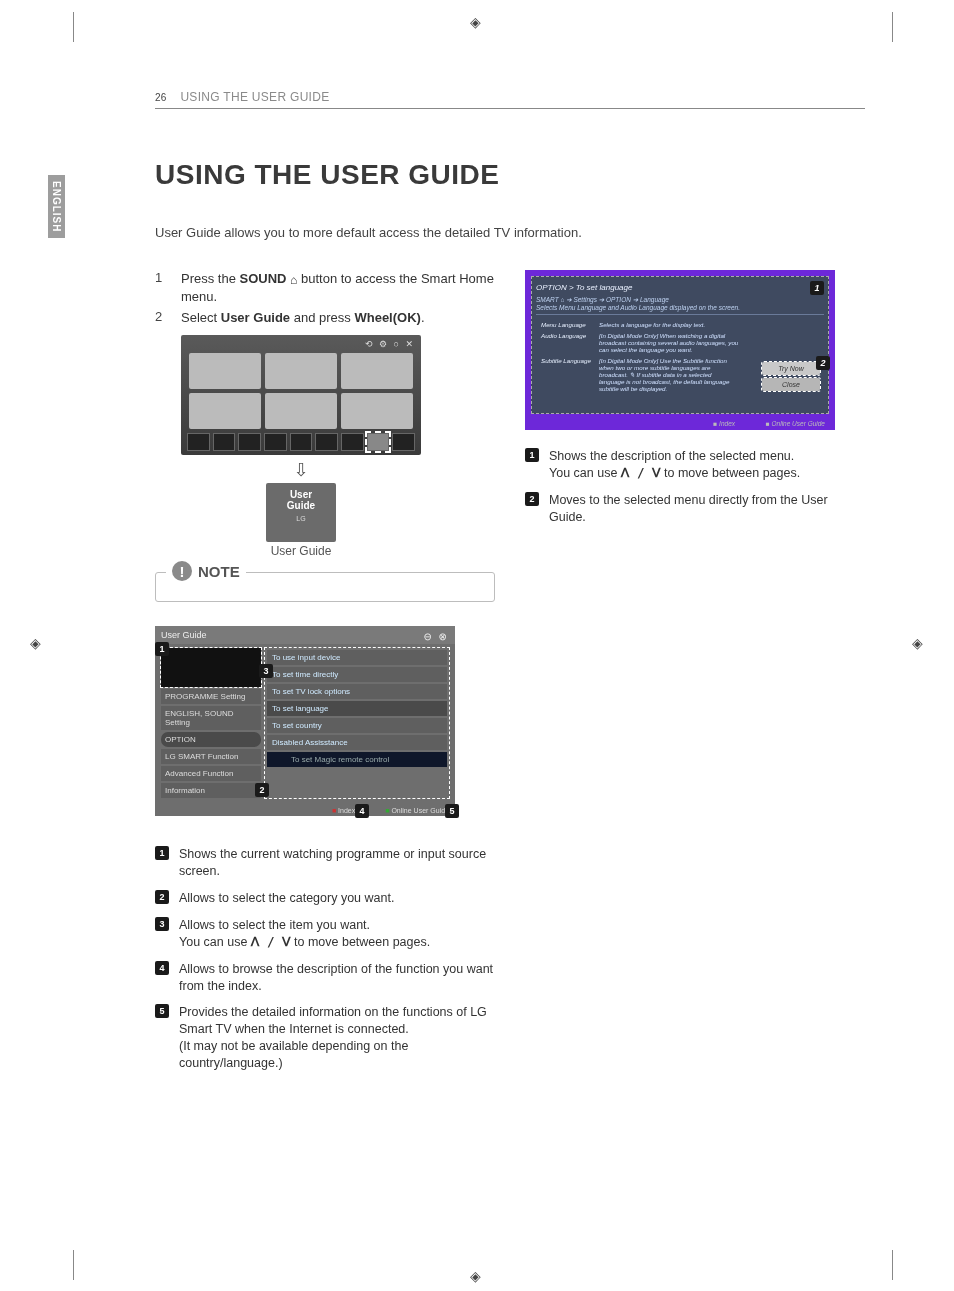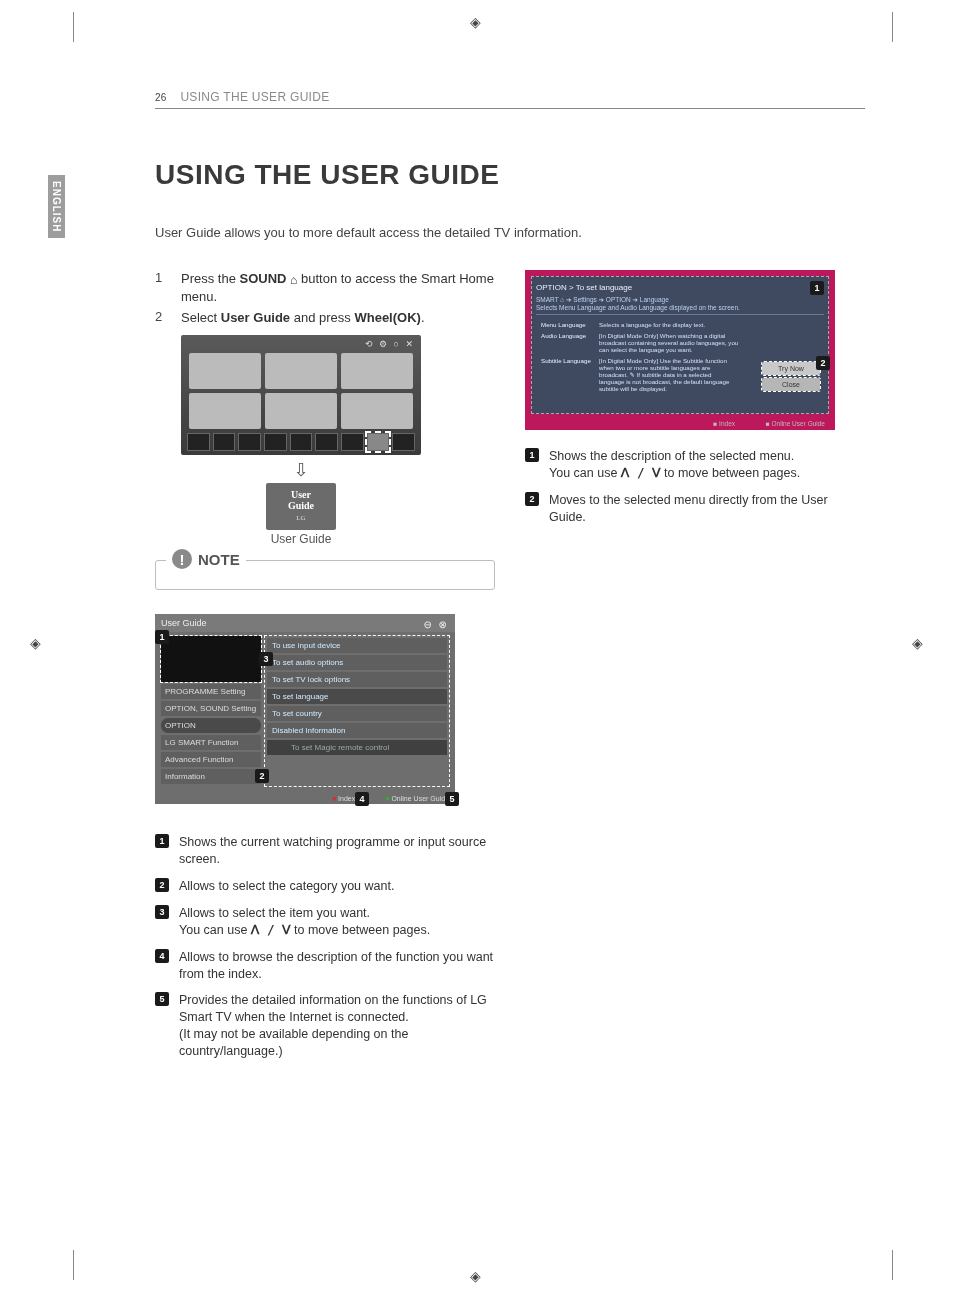--- a/index.html
+++ b/index.html
@@ -84,24 +84,23 @@
   }
   .tvshot1 .topicons { position:absolute; right:6px; top:4px; font-size:9px; color:#ddd; letter-spacing:2px;}
   .tvshot1 .tiles { position:absolute; top:18px; left:8px; right:8px; bottom:26px; display:grid; grid-template-columns: 1fr 1fr 1fr; gap:4px;}
   .tvshot1 .tile { background:#bbb; border-radius:2px;}
   .tvshot1 .bar { position:absolute; bottom:4px; left:6px; right:6px; height:18px; display:flex; gap:3px;}
   .tvshot1 .bar div { flex:1; background:#222; border:1px solid #666;}
   .tvshot1 .bar .hl { background:#888; outline:2px dashed #fff;}
   .arrow-down { text-align:center; font-size:18px; color:#555; margin-left:26px; width:240px;}
   .ug-tile {
     width:70px; margin: 2px auto 2px; background:#6b6b6b; color:#fff;
-    text-align:center; font-size:10px; padding:6px 0 8px; line-height:1.1;
+    text-align:center; font-size:10px; padding:6px 0 20px; line-height:1.1;
     border-radius:2px;
     margin-left: calc(26px + 85px);
-    font-family: Liberation Serif, serif;
   }
   .ug-tile .lg { font-size:7px; color:#ddd; margin-top:4px;}
   .ug-cap { text-align:center; font-size:12px; color:#555; width:240px; margin-left:26px;}
 
   
   .note-box {
     border:1px solid #bdbdbd; border-radius:3px;
     margin: 14px 0 24px 0;
     padding: 16px 12px 12px;
     position: relative;
@@ -132,37 +131,38 @@
   .tvshot2 .hdr { background:#7a7a7a; height:18px; line-height:18px; padding:0 6px; color:#eee; font-size:9px; position:relative;}
   .tvshot2 .hdr .r { position:absolute; right:6px; top:2px; font-size:10px; letter-spacing:2px;}
   .tvshot2 .body { position:absolute; top:22px; left:6px; right:6px; bottom:18px; display:flex; gap:4px;}
   .tvshot2 .left { width:100px; display:flex; flex-direction:column; gap:2px;}
   .tvshot2 .preview { height:46px; background:#111; outline:1px dashed #fff; position:relative;}
   .tvshot2 .cat { background:#5f5f5f; padding:3px 4px; }
   .tvshot2 .cat.sel { background:#4a4a4a;border-radius:7px; }
   .tvshot2 .right { flex:1; display:flex; flex-direction:column; gap:2px; outline:1px dashed #fff; padding:2px;}
   .tvshot2 .item { background:#5f5f5f; padding:3px 5px; color:#cfeaff; }
   .tvshot2 .item.sel { background:#4a4a4a; }
-  .tvshot2 .item.dim { color:#9aa; background:#404040;padding-left:24px;}
+  .tvshot2 .item.dim { color:#9aa; background:#0f172a;padding-left:24px;}
   .tvshot2 .foot { position:absolute; bottom:2px; right:6px; display:flex; gap:30px; font-size:7px;}
   .tvshot2 .foot span::before { content:"■ "; color:#c33;}
   .tvshot2 .foot span.g::before { color:#3a3;}
   .badge {
     display:inline-flex; width:14px; height:14px;
     background:#1a1a1a; color:#fff; font-size:9px; font-weight:bold;
     align-items:center; justify-content:center; border-radius:2px;
   }
   .ovl { position:absolute; }
 
   
   .tvshot3 {
     width: 310px; height:160px;
-    background:#be185d; position:relative;
+    background:#6d28d9; position:relative;
     font-size:7px; color:#d8e6ff;
     margin-bottom: 18px;
+    font-style: italic;
   }
   .tvshot3 .win { position:absolute; left:6px; top:6px; right:6px; bottom:16px; background:#3f4a60; border:1px dashed #aaa; padding:4px;}
   .tvshot3 .crumb { font-size:8px; color:#eaf1ff; margin:2px 0 4px;}
   .tvshot3 .sub { font-size:6.5px; color:#bcd0ef; border-bottom:1px solid #6a7a99; padding-bottom:3px; margin-bottom:3px;}
   .tvshot3 table { width: 72%; font-size:6.2px; color:#cfe0ff;}
   .tvshot3 td { vertical-align:top; padding:1px 3px;}
   .tvshot3 td.k { width:56px; color:#e7f0ff;}
   .tvshot3 .btns { position:absolute; right:8px; bottom:22px; display:flex; flex-direction:column; gap:3px;}
   .tvshot3 .btn3 { width:58px; text-align:center; font-size:7px; padding:3px 0; background:#c9c9c9; color:#333; border-radius:2px; outline:1px dashed #fff;}
   .tvshot3 .btn3.cl { background:#b6b6b6;}
@@ -267,34 +267,34 @@
         <div class="hdr">
           <span>User Guide</span>
           <span class="r">⊖ ⊗</span>
         </div>
         <div class="body">
           <div class="left">
             <div class="preview">
                 <span class="badge ovl" style="left:-6px;top:-6px">1</span>
               </div>
             <div class="cat">PROGRAMME Setting</div>
-            <div class="cat">OPTION, SOUND Setting</div>
+            <div class="cat">ENGLISH, SOUND Setting</div>
             <div class="cat sel">OPTION</div>
             <div class="cat">LG SMART Function</div>
             <div class="cat">Advanced Function</div>
             <div class="cat" style="position:relative"><span>Information</span><span class="badge ovl" style="right:-8px;top:0">2</span></div>
           </div>
           <div class="right">
             <span class="badge ovl" style="left:98px;top:16px">3</span>
             <div class="item">To use input device</div>
-            <div class="item">To set audio options</div>
+            <div class="item">To set time directly</div>
             <div class="item">To set TV lock options</div>
             <div class="item sel">To set language</div>
             <div class="item">To set country</div>
-            <div class="item">Disabled Information</div>
+            <div class="item">Disabled Assisstance</div>
             <div class="item dim">To set Magic remote control</div>
           </div>
         </div>
         <div class="foot">
           <span>Index</span>
           <span class="g">Online User Guide</span>
         </div>
         <span class="badge ovl" style="left:200px; bottom:-2px">4</span>
         <span class="badge ovl" style="right:-4px; bottom:-2px">5</span>
       </div>

